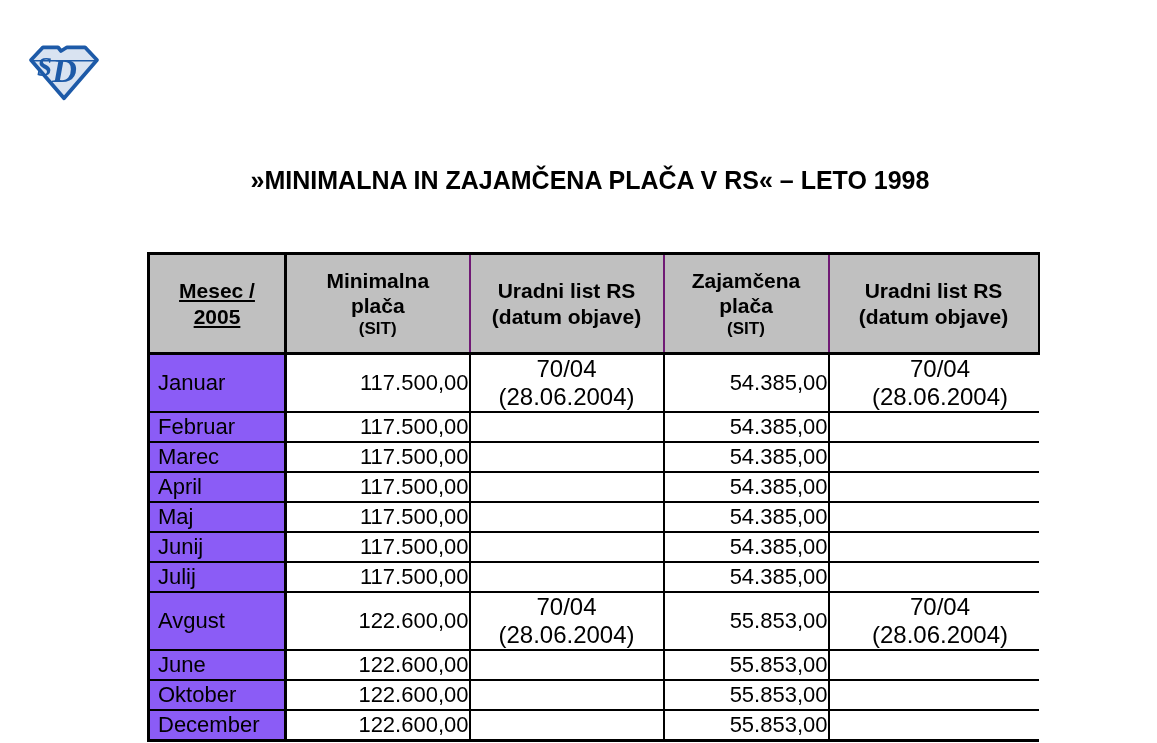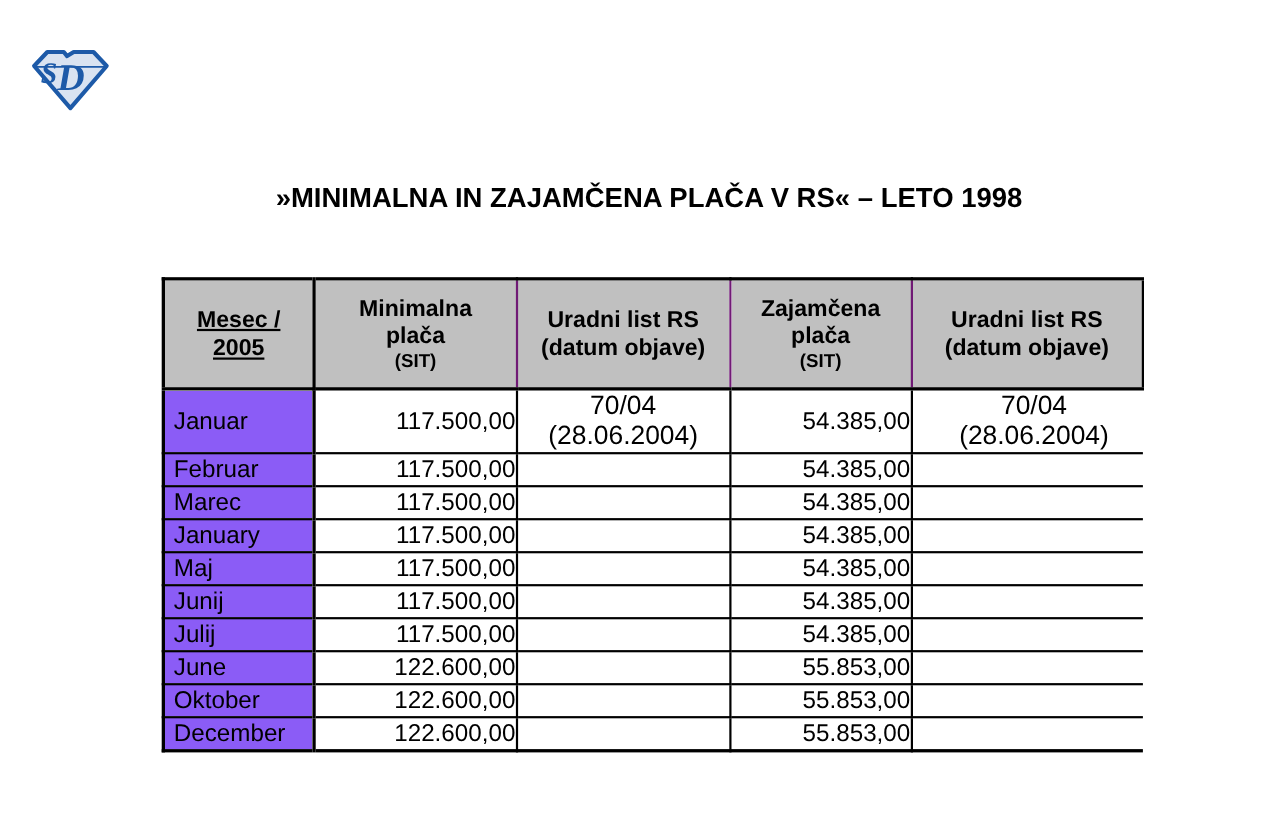--- a/index.html
+++ b/index.html
@@ -170,21 +170,21 @@
       <td class="c-date c-last"></td>
     </tr>
         <tr>
       <td class="c-month">Marec</td>
       <td class="c-num">117.500,00</td>
       <td class="c-date"></td>
       <td class="c-num">54.385,00</td>
       <td class="c-date c-last"></td>
     </tr>
         <tr>
-      <td class="c-month">January</td>
+      <td class="c-month">April</td>
       <td class="c-num">117.500,00</td>
       <td class="c-date"></td>
       <td class="c-num">54.385,00</td>
       <td class="c-date c-last"></td>
     </tr>
         <tr>
       <td class="c-month">Maj</td>
       <td class="c-num">117.500,00</td>
       <td class="c-date"></td>
       <td class="c-num">54.385,00</td>
@@ -196,20 +196,27 @@
       <td class="c-date"></td>
       <td class="c-num">54.385,00</td>
       <td class="c-date c-last"></td>
     </tr>
         <tr>
       <td class="c-month">Julij</td>
       <td class="c-num">117.500,00</td>
       <td class="c-date"></td>
       <td class="c-num">54.385,00</td>
       <td class="c-date c-last"></td>
+    </tr>
+        <tr>
+      <td class="c-month">Avgust</td>
+      <td class="c-num">122.600,00</td>
+      <td class="c-date">70/04 (28.06.2004)</td>
+      <td class="c-num">55.853,00</td>
+      <td class="c-date c-last">70/04 (28.06.2004)</td>
     </tr>
         <tr>
       <td class="c-month">June</td>
       <td class="c-num">122.600,00</td>
       <td class="c-date"></td>
       <td class="c-num">55.853,00</td>
       <td class="c-date c-last"></td>
     </tr>
         <tr>
       <td class="c-month">Oktober</td>

